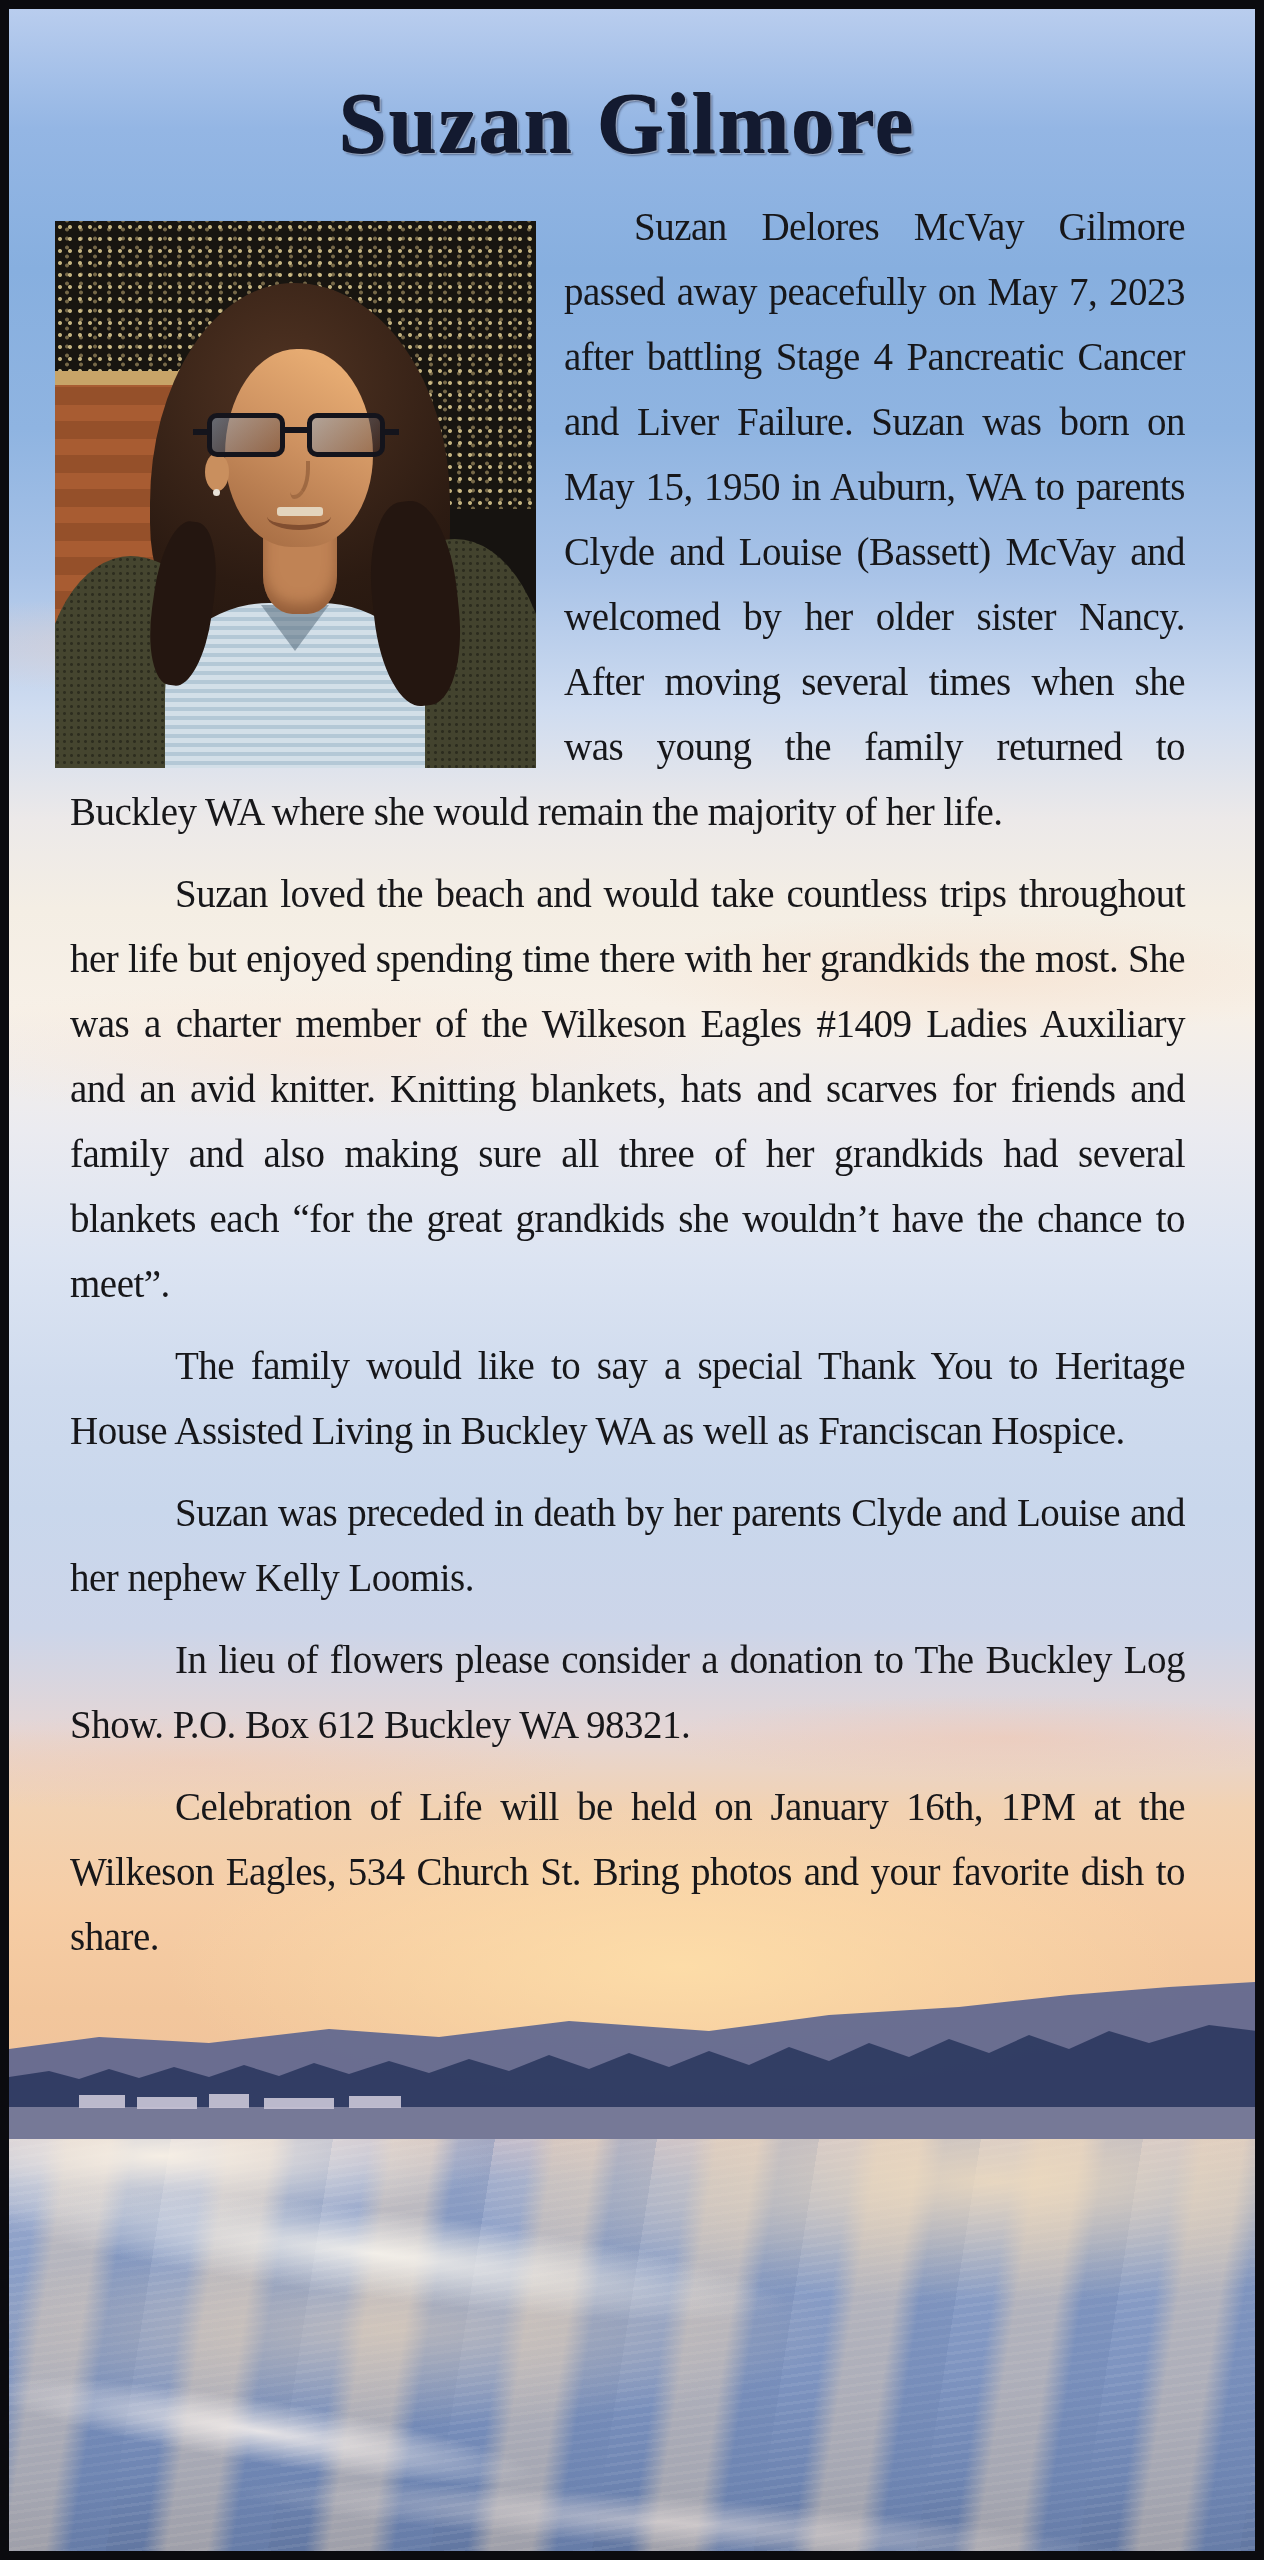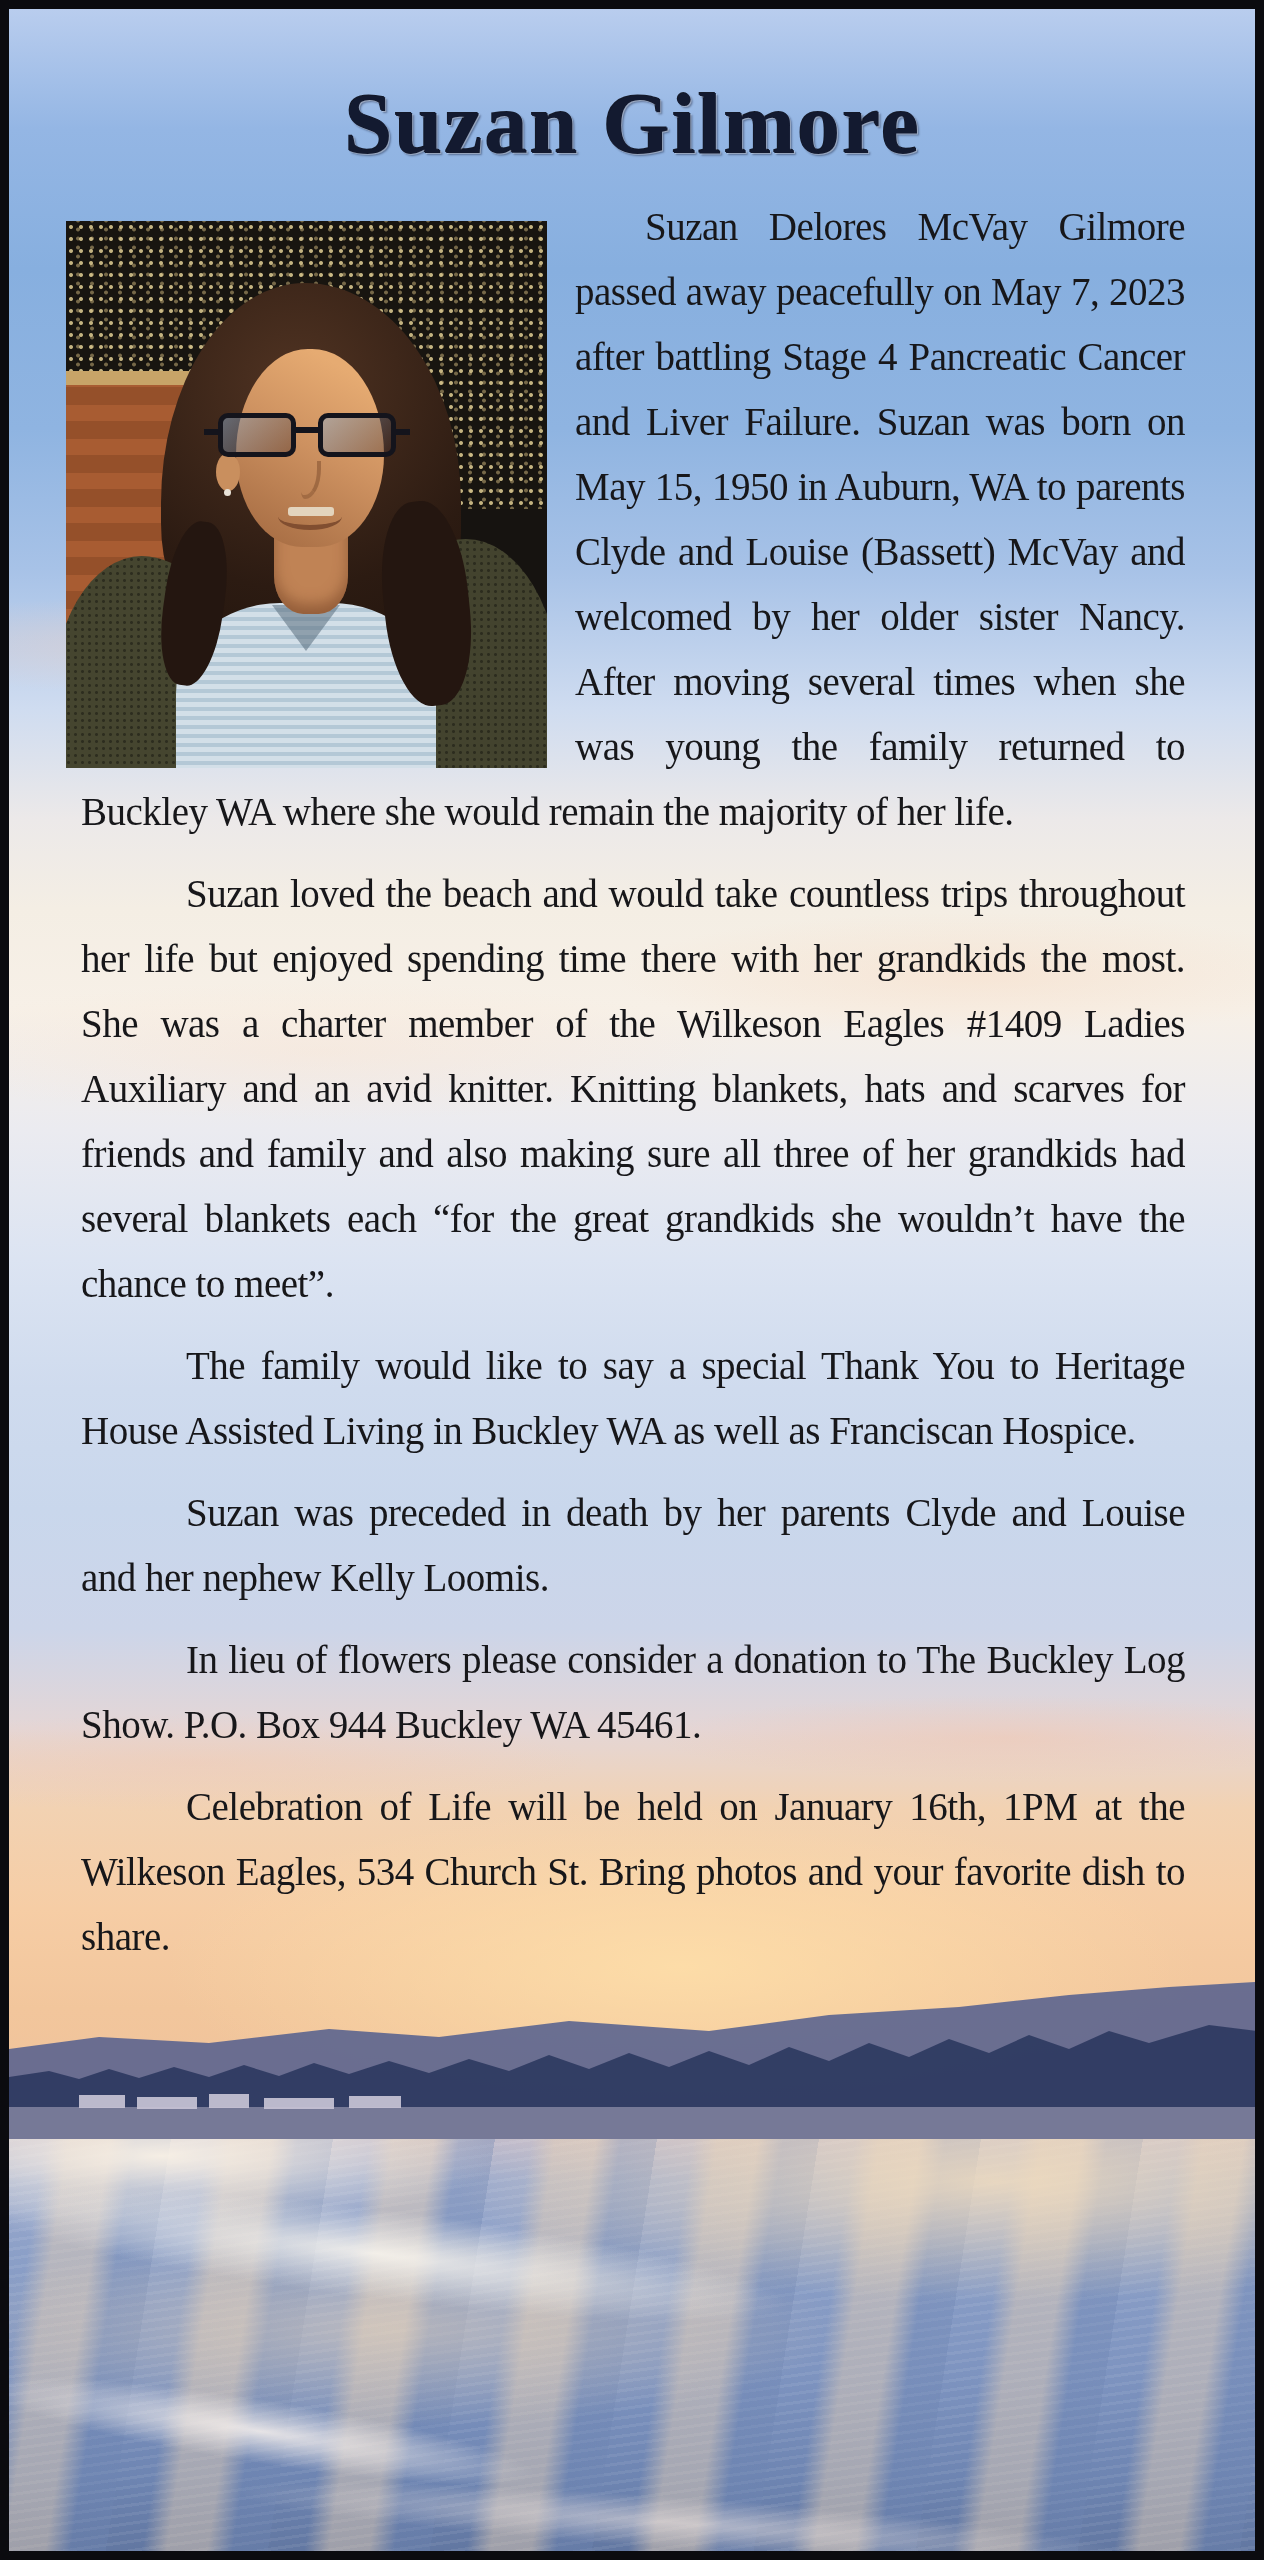--- a/index.html
+++ b/index.html
@@ -39,21 +39,21 @@
       linear-gradient(180deg,#c2bccb 0%,#9dabcd 10%,#8b9fc7 28%,#7e94c0 55%,#6e85b2 80%,#60759f 100%);
   }
   .foam{position:absolute;z-index:3;pointer-events:none;}
   .foam1{left:-40px;top:2200px;width:820px;height:90px;transform:rotate(7deg);
     background:radial-gradient(ellipse closest-side, rgba(252,248,240,.85), rgba(252,248,240,0));}
   .foam2{left:-30px;top:2390px;width:560px;height:64px;transform:rotate(9deg);
     background:radial-gradient(ellipse closest-side, rgba(250,243,238,.85), rgba(250,243,238,0));}
   .foam3{left:220px;top:2488px;width:900px;height:52px;transform:rotate(4deg);
     background:radial-gradient(ellipse closest-side, rgba(240,230,225,.55), rgba(240,230,225,0));}
   
-  .content{position:absolute;inset:0;z-index:5;padding:68px 53px 0 55px;box-sizing:border-box;}
+  .content{position:absolute;inset:0;z-index:5;padding:68px 53px 0 44px;box-sizing:border-box;}
   .title{
     margin:0;text-align:center;font-weight:bold;font-size:86px;line-height:95px;
     letter-spacing:2px;color:#131a30;
     text-shadow:1px 1px 0 rgba(255,255,255,.35), -1px -1px 0 rgba(5,8,20,.9), 2px 2px 2px rgba(10,15,40,.4);
   }
   .article{margin-top:22px;font-size:39px;line-height:65px;color:#17171a;
     text-align:justify;letter-spacing:-0.5px;}
   .article p{margin:17px;text-indent:105px;}
   .article p.first{text-indent:70px;}
   
@@ -160,18 +160,18 @@
         <div class="ph-arm-r"></div>
         <div class="ph-nose"></div>
         <div class="ph-smile"></div>
         <div class="ph-teeth"></div>
       </div>
 
       <p class="first">Suzan Delores McVay Gilmore passed away peacefully on May 7, 2023 after battling Stage 4 Pancreatic Cancer and Liver Failure. Suzan was born on May 15, 1950 in Auburn, WA to parents Clyde and Louise (Bassett) McVay and welcomed by her older sister Nancy. After moving several times when she was young the family returned to Buckley WA where she would remain the majority of her life.</p>
       <p>Suzan loved the beach and would take countless trips throughout her life but enjoyed spending time there with her grandkids the most. She was a charter member of the Wilkeson Eagles #1409 Ladies Auxiliary and an avid knitter. Knitting blankets, hats and scarves for friends and family and also making sure all three of her grandkids had several blankets each “for the great grandkids she wouldn’t have the chance to meet”.</p>
       <p>The family would like to say a special Thank You to Heritage House Assisted Living in Buckley WA as well as Franciscan Hospice.</p>
       <p>Suzan was preceded in death by her parents Clyde and Louise and her nephew Kelly Loomis.</p>
-      <p>In lieu of flowers please consider a donation to The Buckley Log Show. P.O. Box 944 Buckley WA 45461.</p>
+      <p>In lieu of flowers please consider a donation to The Buckley Log Show. P.O. Box 612 Buckley WA 98321.</p>
       <p>Celebration of Life will be held on January 16th, 1PM at the Wilkeson Eagles, 534 Church St. Bring photos and your favorite dish to share.</p>
     </div>
   </div>
 
 </div>
 
 </body></html>

